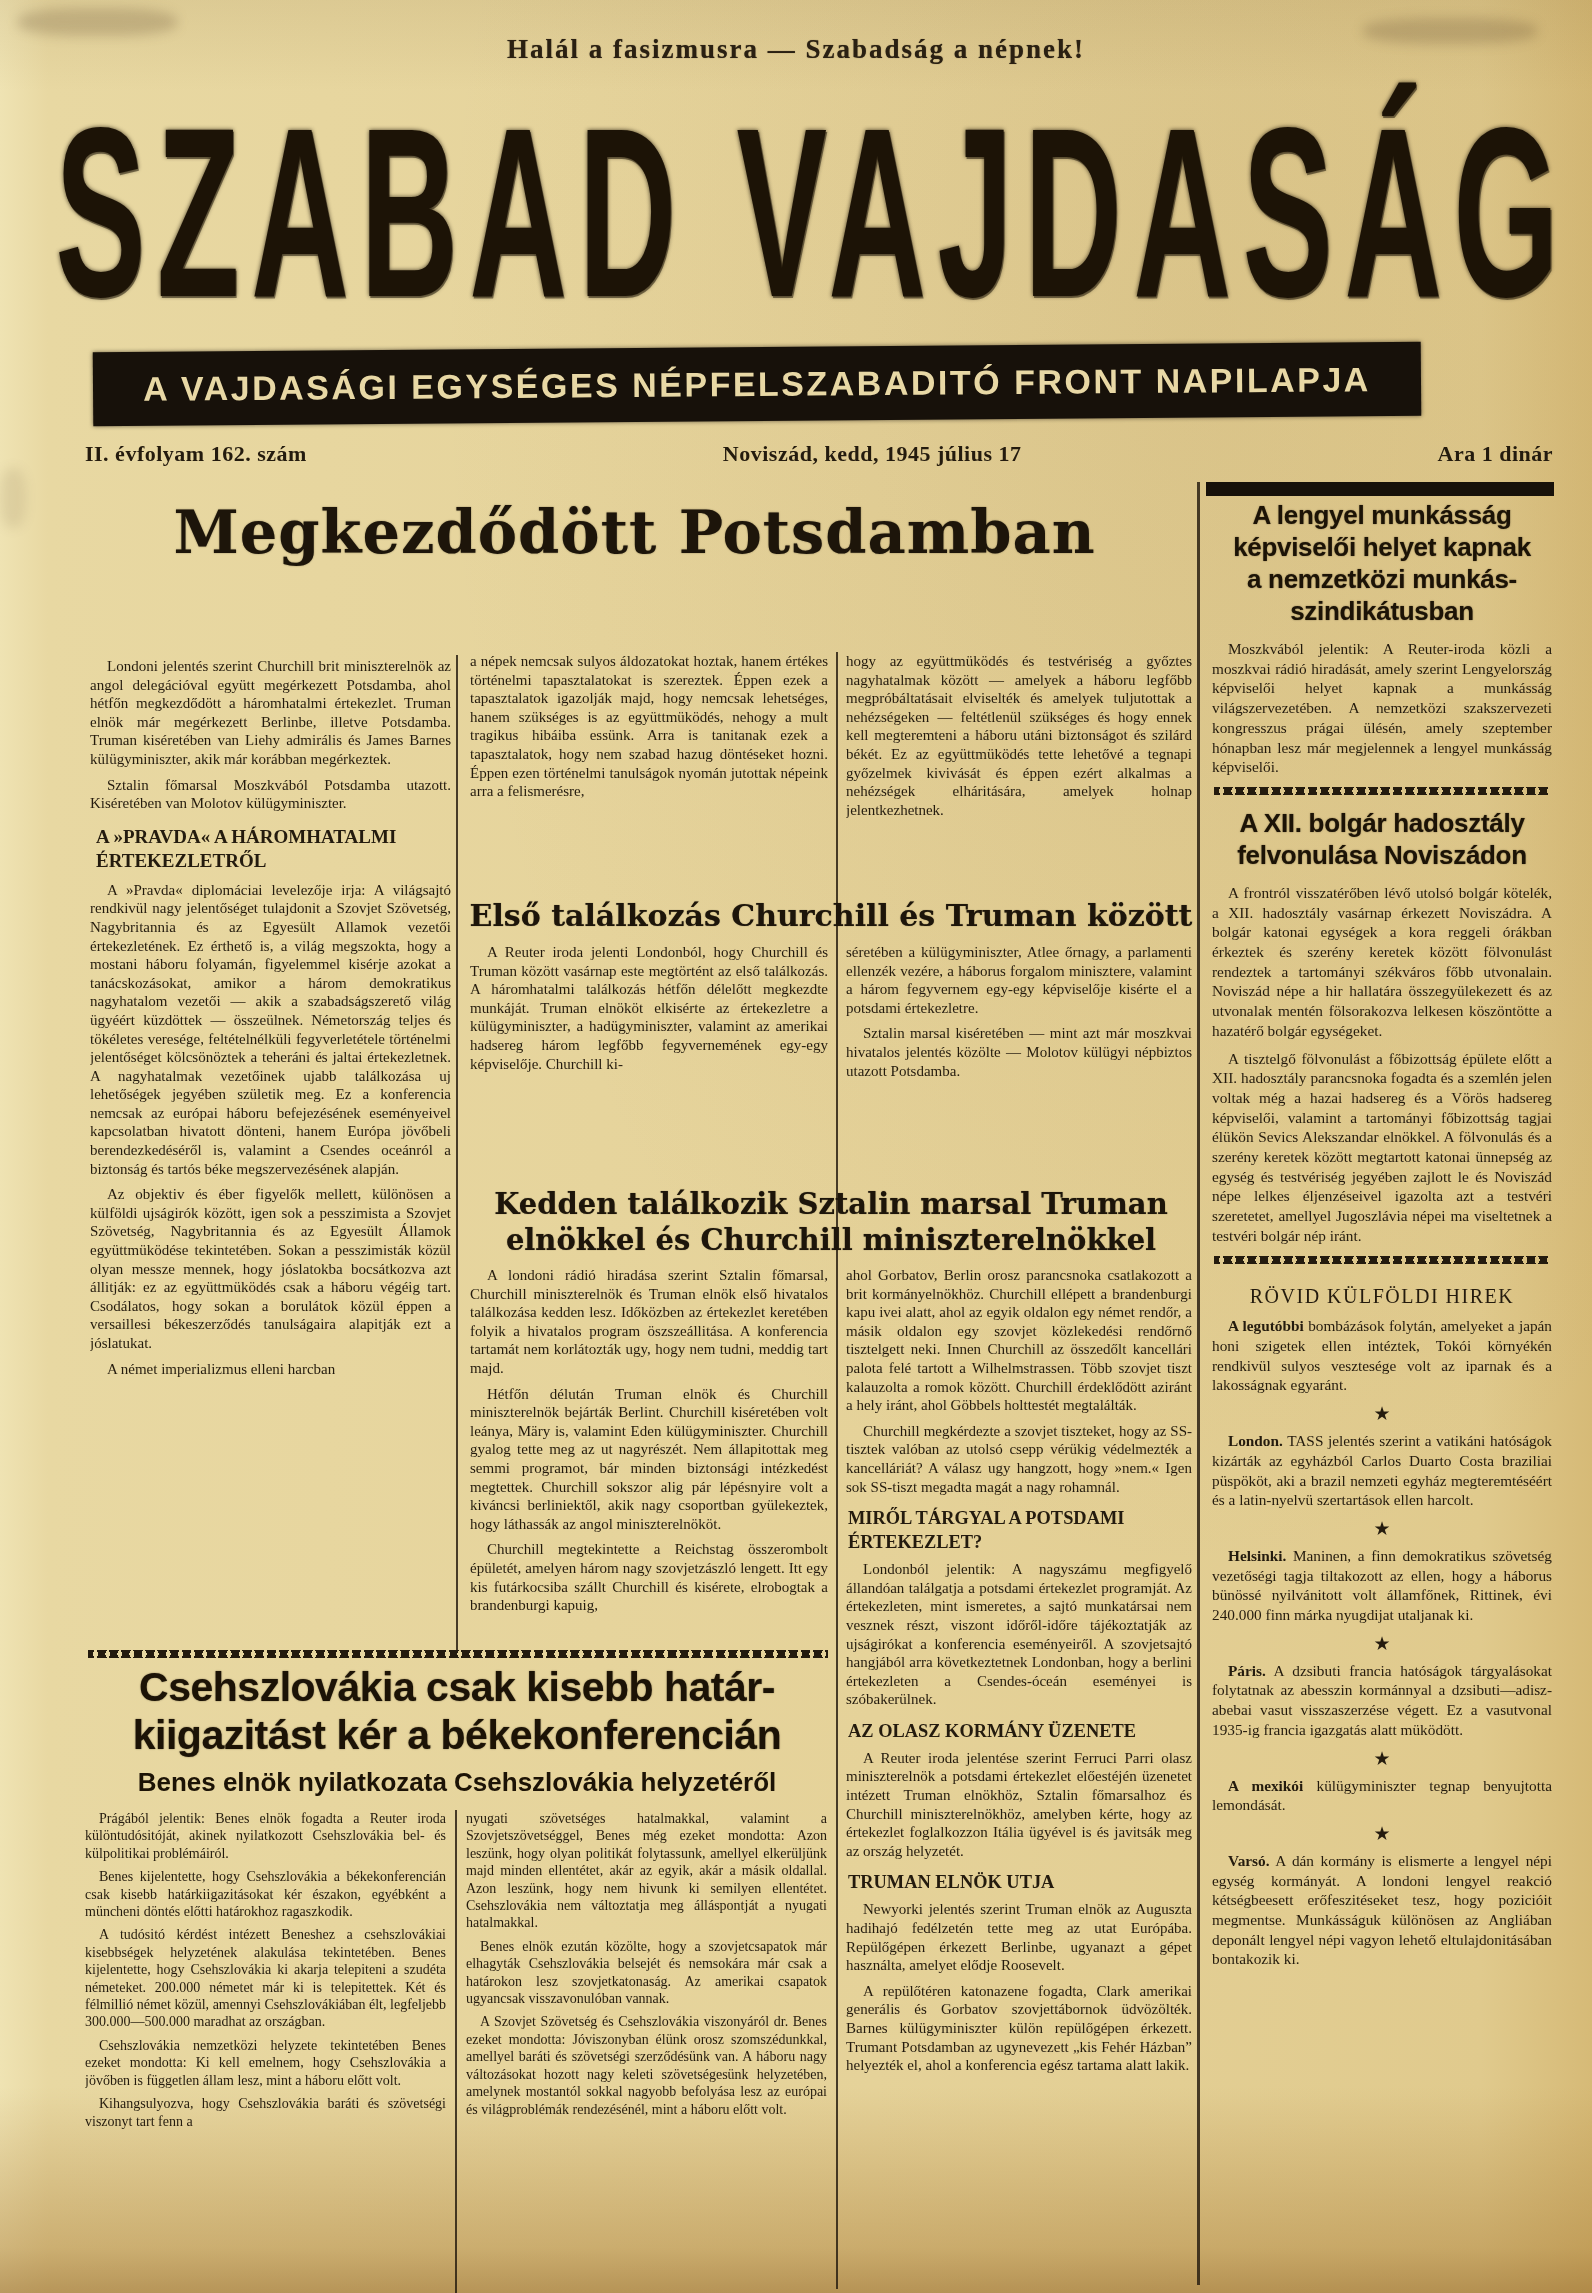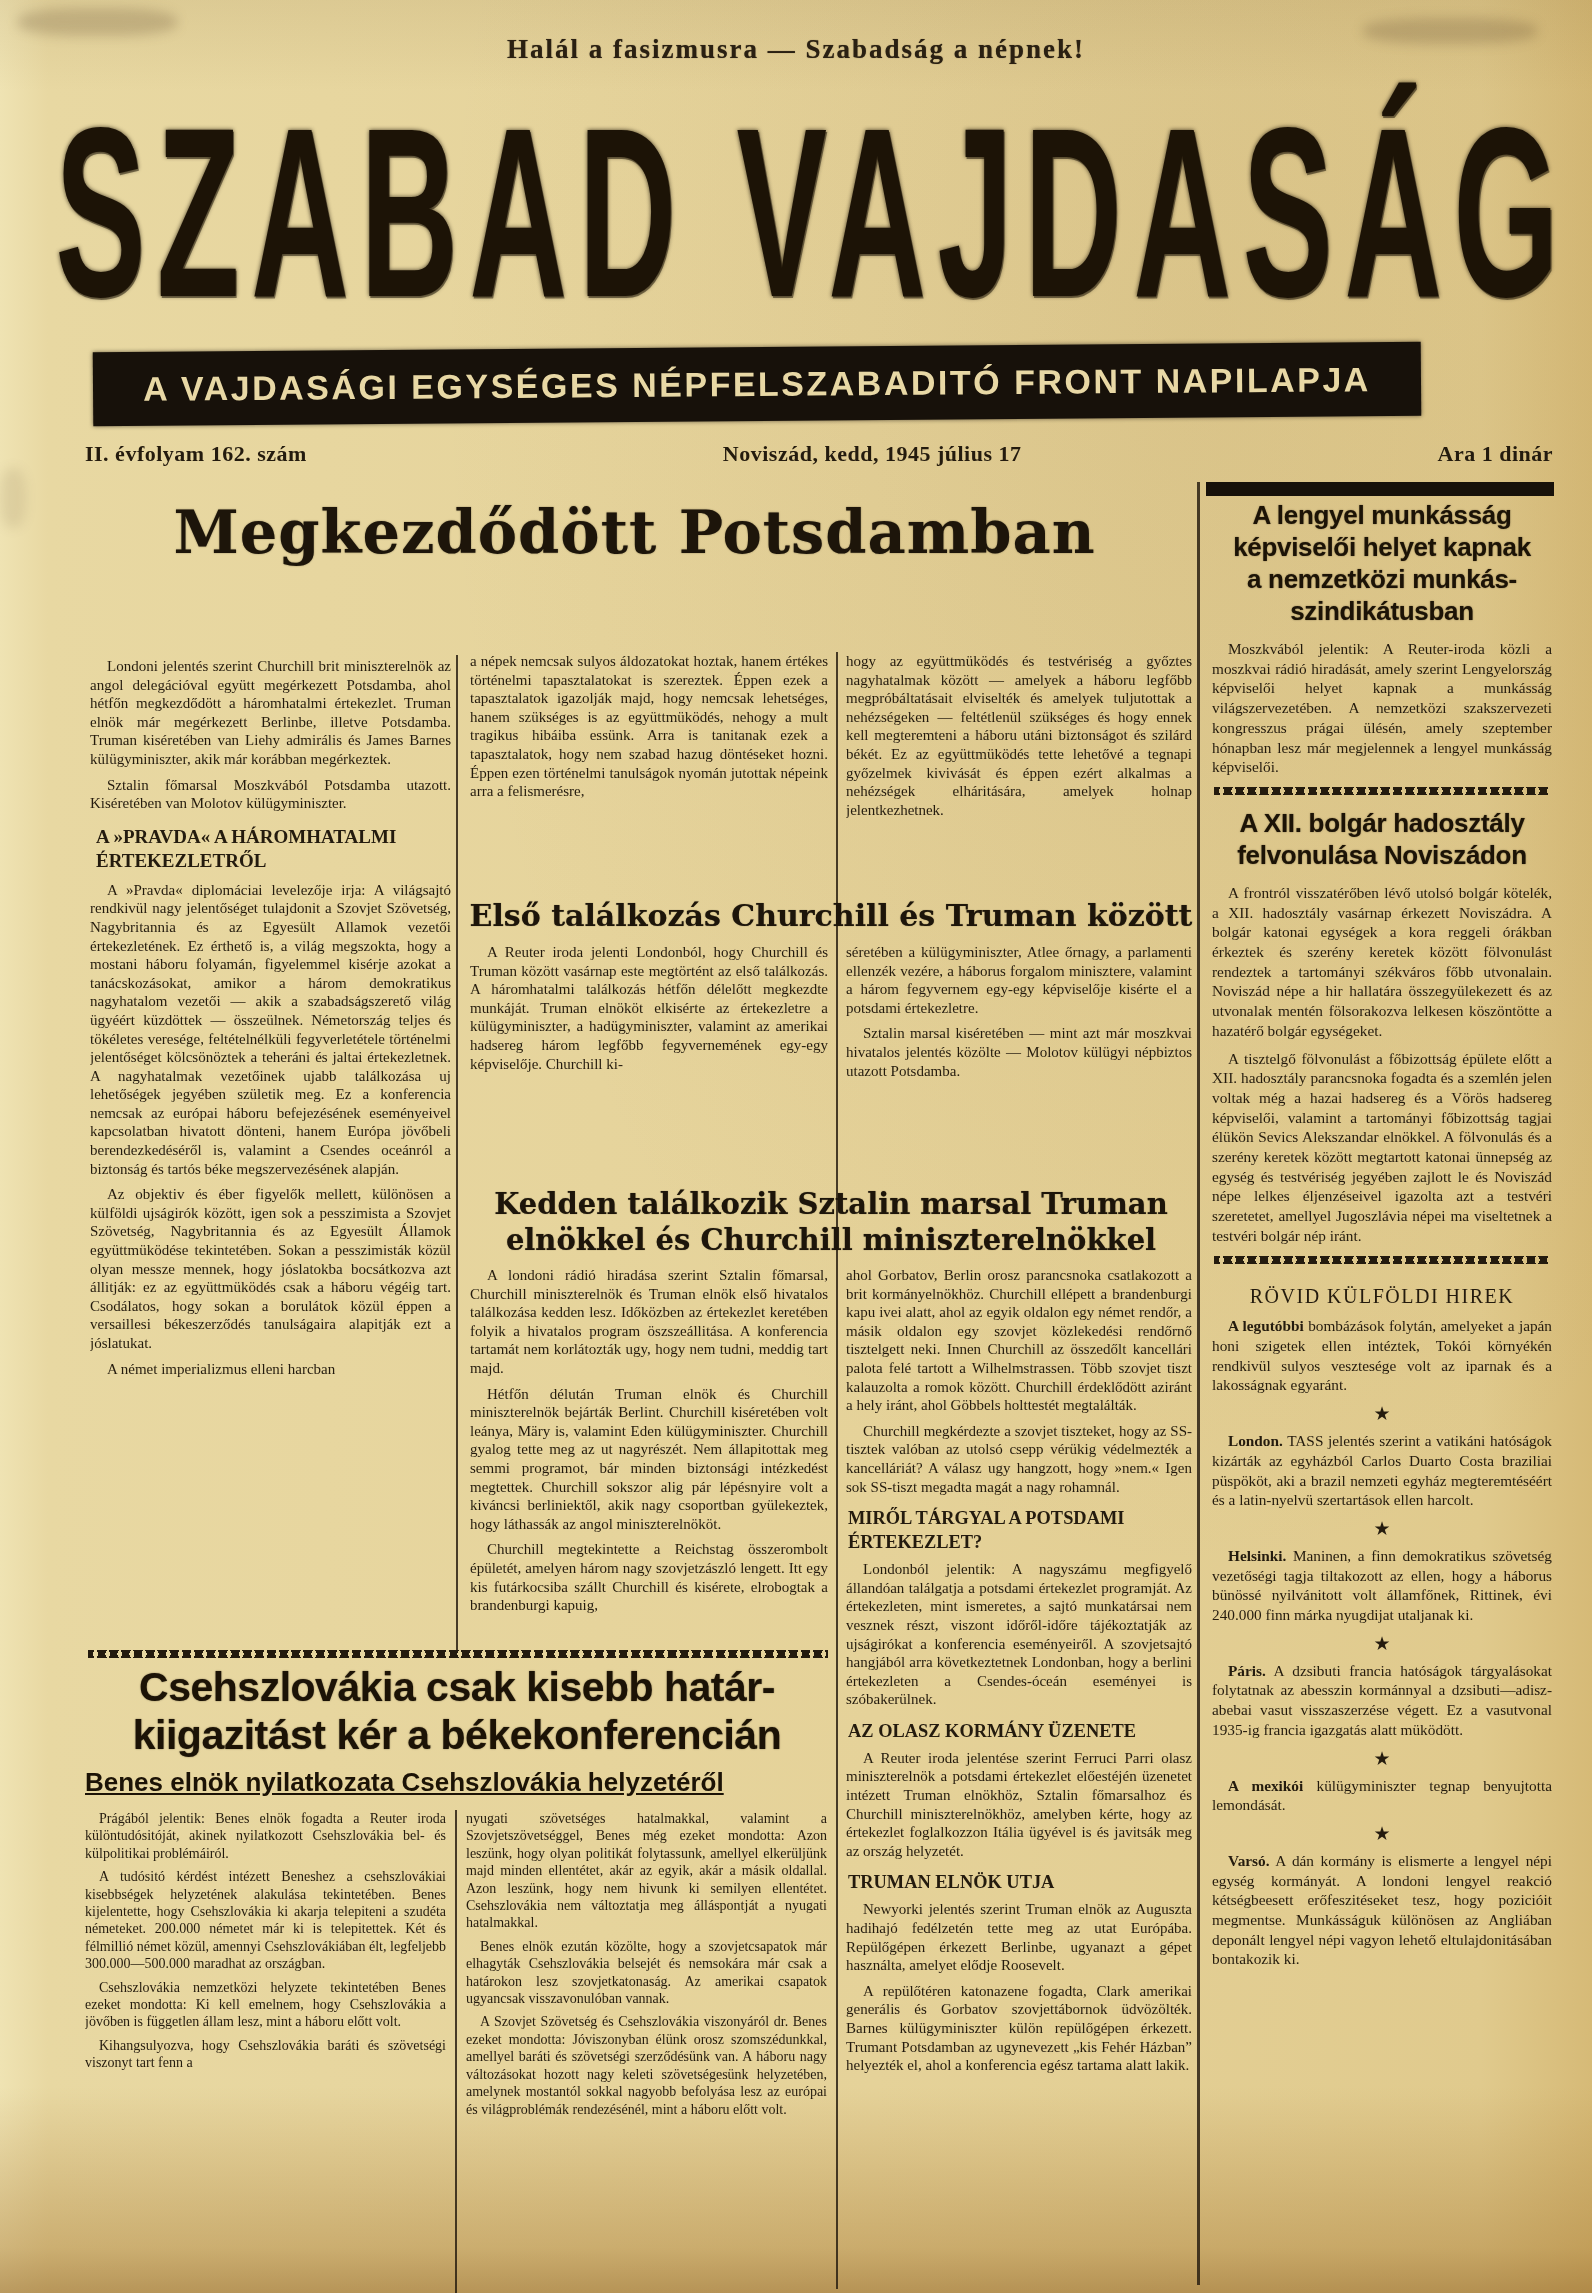--- a/index.html
+++ b/index.html
@@ -79,22 +79,22 @@
   }
 
   
   .czech { top:1663px; left:85px; width:744px; }
   .czech-headline {
     text-align:center; font-family:"Liberation Sans","DejaVu Sans",sans-serif;
     font-weight:800; font-size:41px; line-height:48px; letter-spacing:-0.5px;
     color:#1c1306; text-shadow:0 0 1.5px rgba(28,19,6,.6);
   }
   .czech-subhead {
-    text-align:left; font-family:"Liberation Sans","DejaVu Sans",sans-serif;
-    font-weight:800; font-size:26px; margin-top:8px; color:#1c1306;text-decoration:underline;
+    text-align:center; font-family:"Liberation Sans","DejaVu Sans",sans-serif;
+    font-weight:800; font-size:26px; margin-top:8px; color:#1c1306;
   }
   .czech-cols { display:flex; margin-top:12px; height:502px; overflow:hidden; }
   .czech-txt { font-size:14px; line-height:17.4px; width:361px; }
   .czech-txt p { margin:0 0 6px; text-align:justify; text-indent:14px; }
   .czech-div { width:2px; background:#2a2012; margin:0 9px; opacity:.85; }
 
   
   .col4 { top:499px; left:1212px; width:340px; }
   .col4-txt { font-size:15.3px; line-height:19.7px; }
   .col4-txt p { margin:0 0 8px; text-align:justify; text-indent:16px; }
@@ -192,20 +192,21 @@
 
 <div class="abs czech">
   <div class="czech-headline">
     <div>Csehszlovákia csak kisebb határ-</div>
     <div>kiigazitást kér a békekonferencián</div>
   </div>
   <div class="czech-subhead">Benes elnök nyilatkozata Csehszlovákia helyzetéről</div>
   <div class="czech-cols">
     <div class="czech-txt">
       <p>Prágából jelentik: Benes elnök fogadta a Reuter iroda különtudósitóját, akinek nyilatkozott Csehszlovákia bel- és külpolitikai problémáiról.</p>
+      <p>Benes kijelentette, hogy Csehszlovákia a békekonferencián csak kisebb határkiigazitásokat kér északon, egyébként a müncheni döntés előtti határokhoz ragaszkodik.</p>
       <p>A tudósitó kérdést intézett Beneshez a csehszlovákiai kisebbségek helyzetének alakulása tekintetében. Benes kijelentette, hogy Csehszlovákia ki akarja telepiteni a szudéta németeket. 200.000 németet már ki is telepitettek. Két és félmillió német közül, amennyi Csehszlovákiában élt, legfeljebb 300.000—500.000 maradhat az országban.</p>
       <p>Csehszlovákia nemzetközi helyzete tekintetében Benes ezeket mondotta: Ki kell emelnem, hogy Csehszlovákia a jövőben is független állam lesz, mint a háboru előtt volt.</p>
       <p>Kihangsulyozva, hogy Csehszlovákia baráti és szövetségi viszonyt tart fenn a</p>
     </div>
     <div class="czech-div"></div>
     <div class="czech-txt">
       <p style="text-indent:0;">nyugati szövetséges hatalmakkal, valamint a Szovjetszövetséggel, Benes még ezeket mondotta: Azon leszünk, hogy olyan politikát folytassunk, amellyel elkerüljünk majd minden ellentétet, akár az egyik, akár a másik oldallal. Azon leszünk, hogy nem hivunk ki semilyen ellentétet. Csehszlovákia nem változtatja meg álláspontját a nyugati hatalmakkal.</p>
       <p>Benes elnök ezután közölte, hogy a szovjetcsapatok már elhagyták Csehszlovákia belsejét és nemsokára már csak a határokon lesz szovjetkatonaság. Az amerikai csapatok ugyancsak visszavonulóban vannak.</p>
       <p>A Szovjet Szövetség és Csehszlovákia viszonyáról dr. Benes ezeket mondotta: Jóviszonyban élünk orosz szomszédunkkal, amellyel baráti és szövetségi szerződésünk van. A háboru nagy változásokat hozott nagy keleti szövetségesünk helyzetében, amelynek mostantól sokkal nagyobb befolyása lesz az európai és világproblémák rendezésénél, mint a háboru előtt volt.</p>
     </div>

